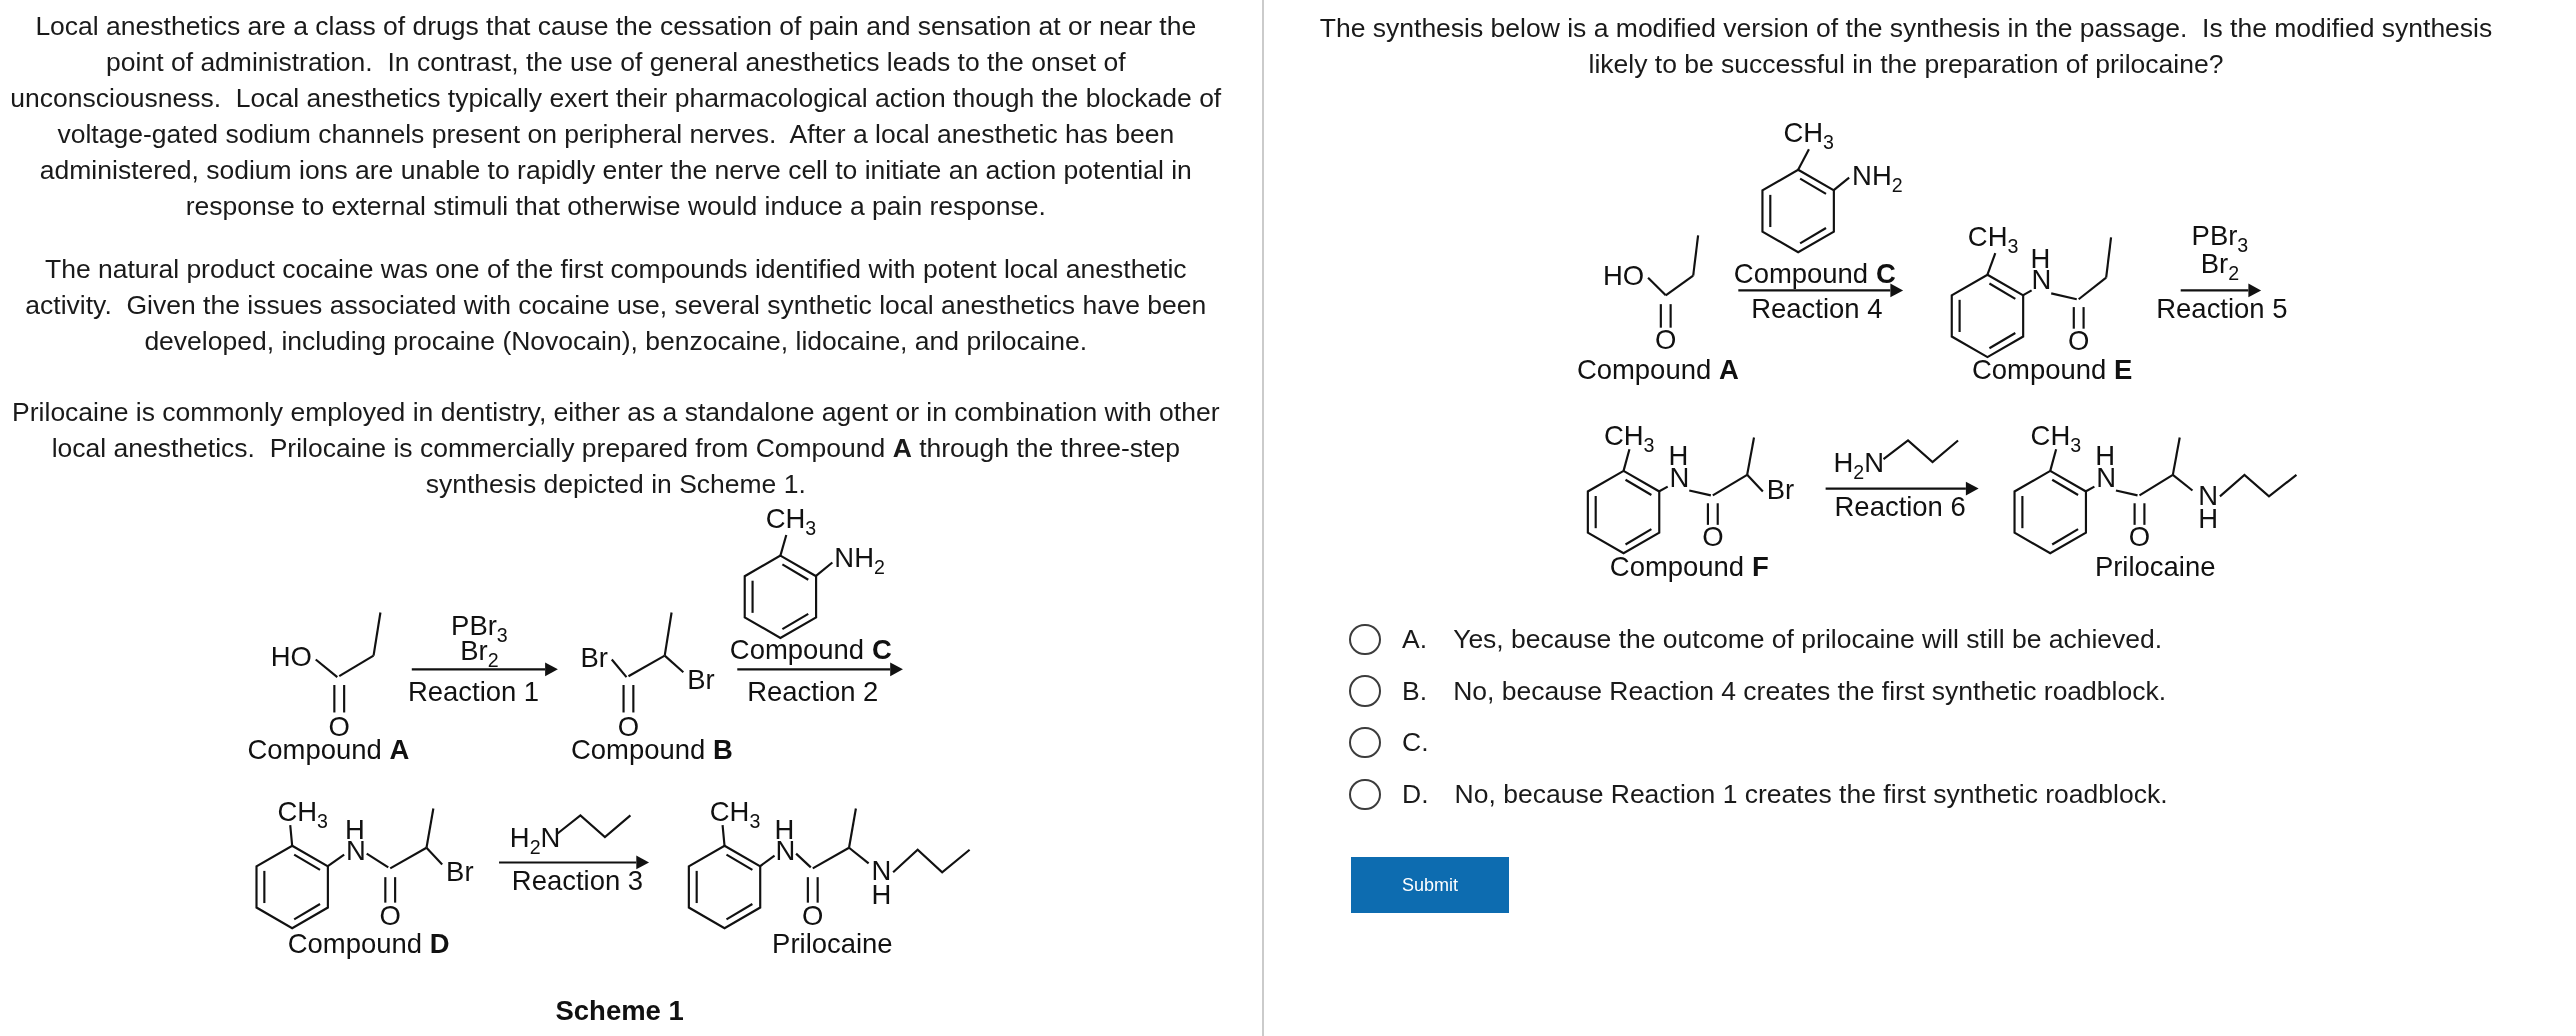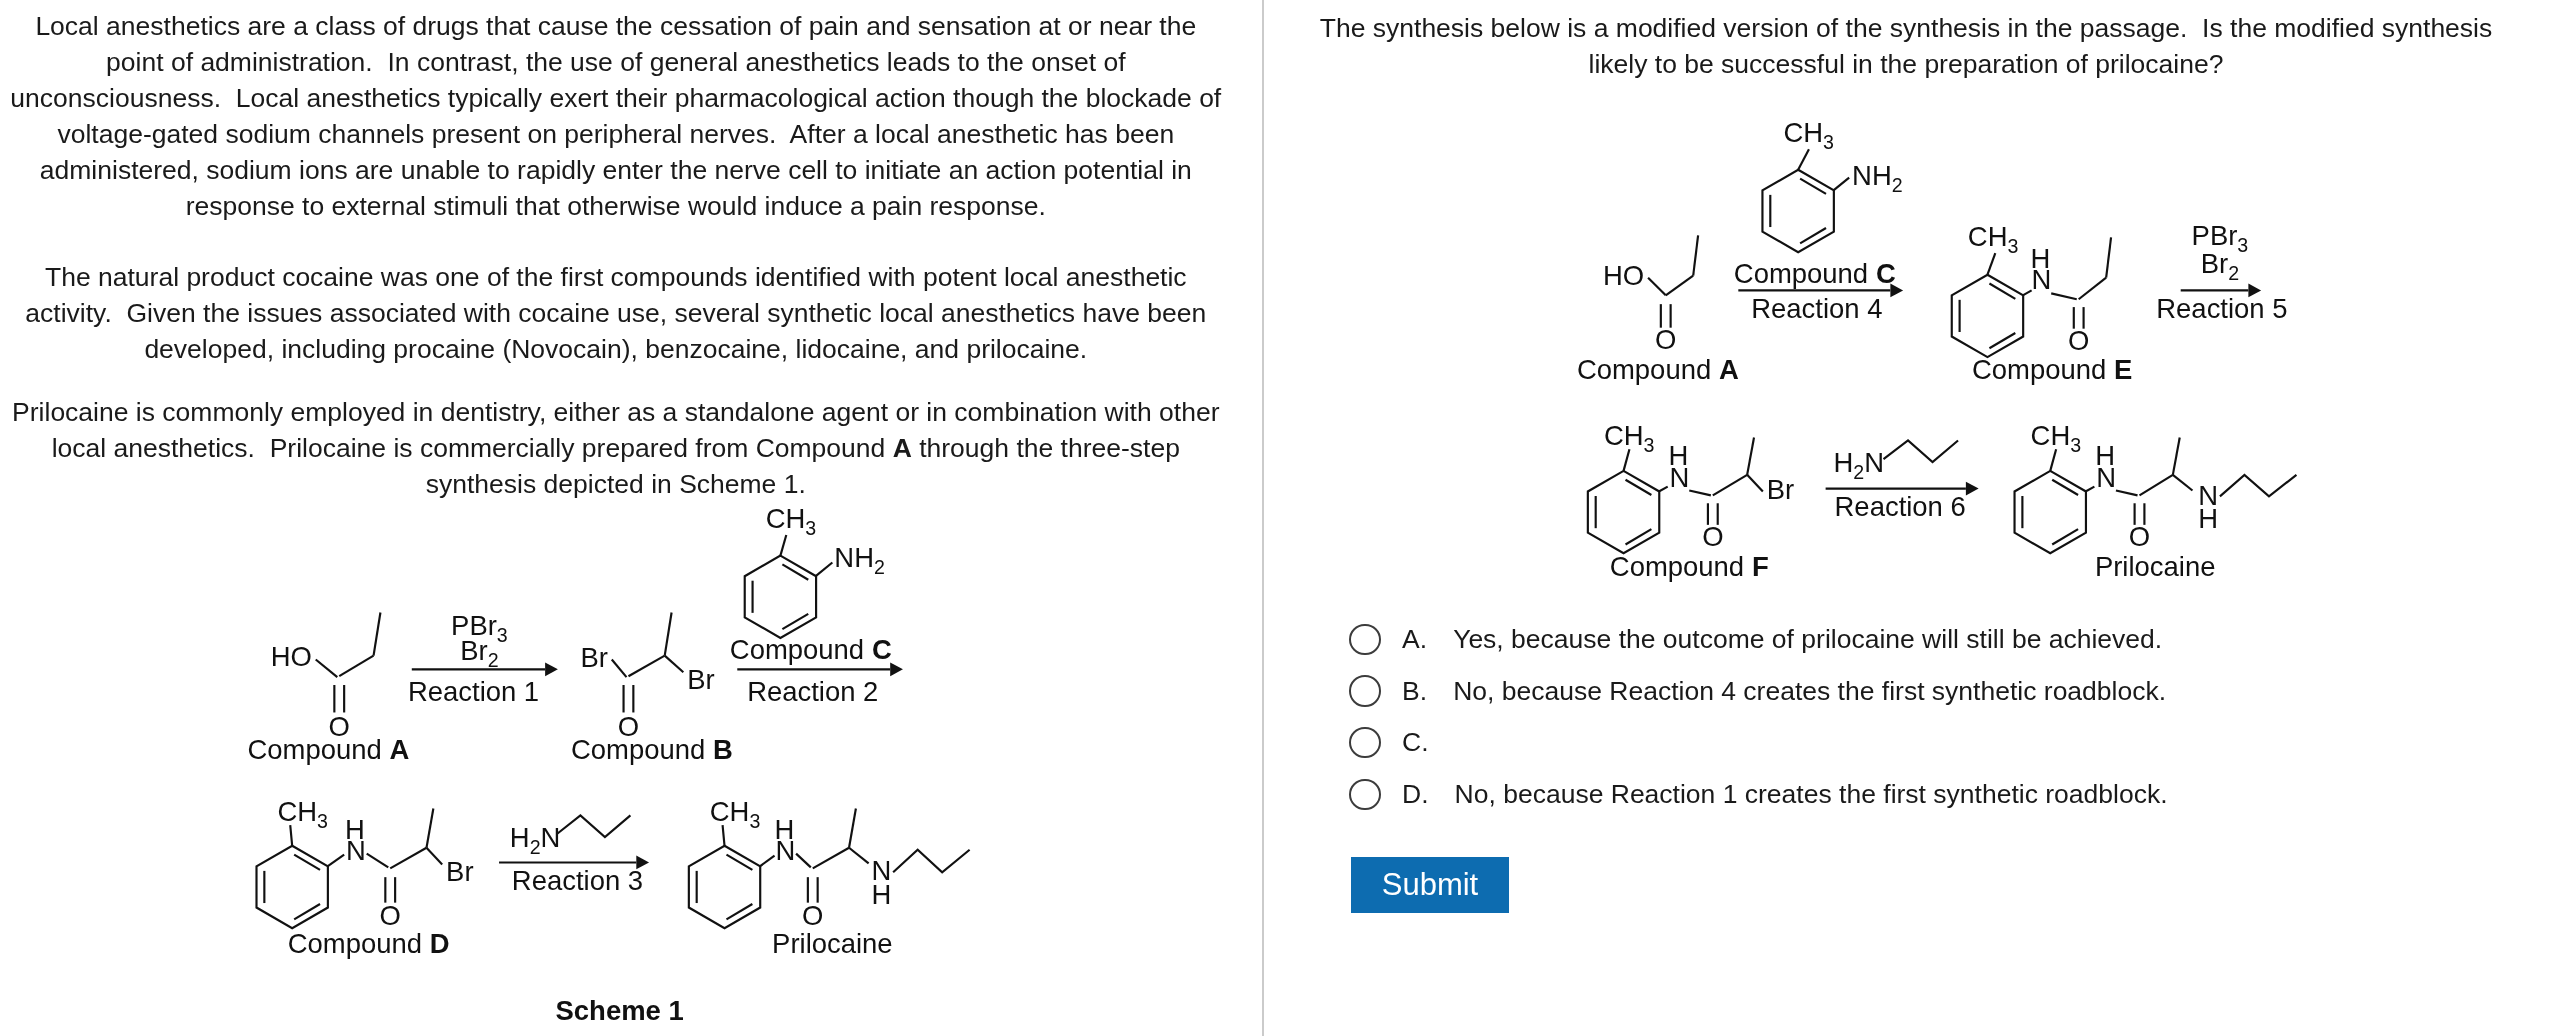--- a/index.html
+++ b/index.html
@@ -15,30 +15,30 @@
   svg .head{fill:#111;stroke:none;}
   
   .options{position:absolute;left:1349px;top:624px;}
   .opt-row{display:flex;align-items:center;height:31px;margin-bottom:20.6px;}
   .radio{width:27.5px;height:27.5px;border:2px solid #3c3c3c;border-radius:50%;
          background:#fff;flex:0 0 auto;cursor:pointer;}
   .opt-letter{margin-left:21.6px;font-size:26.5px;}
   .opt-text{margin-left:26px;font-size:26.5px;}
   .submit{position:absolute;left:1351px;top:857px;width:158px;height:56px;
           background:#0d6cb0;color:#fff;border:none;font-family:"Liberation Sans",sans-serif;
-          font-size:31px;cursor:pointer;}
+          font-size:18px;cursor:pointer;}
 </style>
 </head>
 <body>
 
 <div class="page">
 
   <p class="para" style="left:7.8px;top:7.8px;width:1216px;">Local anesthetics are a class of drugs that cause the cessation of pain and sensation at or near the point of administration.  In contrast, the use of general anesthetics leads to the onset of unconsciousness.  Local anesthetics typically exert their pharmacological action though the blockade of voltage-gated sodium channels present on peripheral nerves.  After a local anesthetic has been administered, sodium ions are unable to rapidly enter the nerve cell to initiate an action potential in response to external stimuli that otherwise would induce a pain response.</p>
 
-  <p class="para" style="left:7.8px;top:251px;width:1216px;margin-top:8px;">The natural product cocaine was one of the first compounds identified with potent local anesthetic activity.  Given the issues associated with cocaine use, several synthetic local anesthetics have been developed, including procaine (Novocain), benzocaine, lidocaine, and prilocaine.</p>
+  <p class="para" style="left:7.8px;top:251px;width:1216px;">The natural product cocaine was one of the first compounds identified with potent local anesthetic activity.  Given the issues associated with cocaine use, several synthetic local anesthetics have been developed, including procaine (Novocain), benzocaine, lidocaine, and prilocaine.</p>
 
   <p class="para" style="left:7.8px;top:394px;width:1216px;"><span>Prilocaine is commonly employed in dentistry, either as a standalone agent or in combination with other local anesthetics.  Prilocaine is commercially prepared from Compound </span><span class="b">A</span><span> through the three-step synthesis depicted in Scheme 1.</span></p>
 
   <svg style="position:absolute;left:137px;top:486px;" width="1128" height="549" viewBox="140 495 1150 560">
     <defs>
       <g id="benz">
         <polygon class="bond" points="0,-42 36.4,-21 36.4,21 0,42 -36.4,21 -36.4,-21"></polygon>
         <line class="bond" x1="2" y1="-33" x2="28.4" y2="-17.4"></line>
         <line class="bond" x1="28.4" y1="17.4" x2="2" y2="33"></line>
         <line class="bond" x1="-28.4" y1="16.4" x2="-28.4" y2="-16.4"></line>

